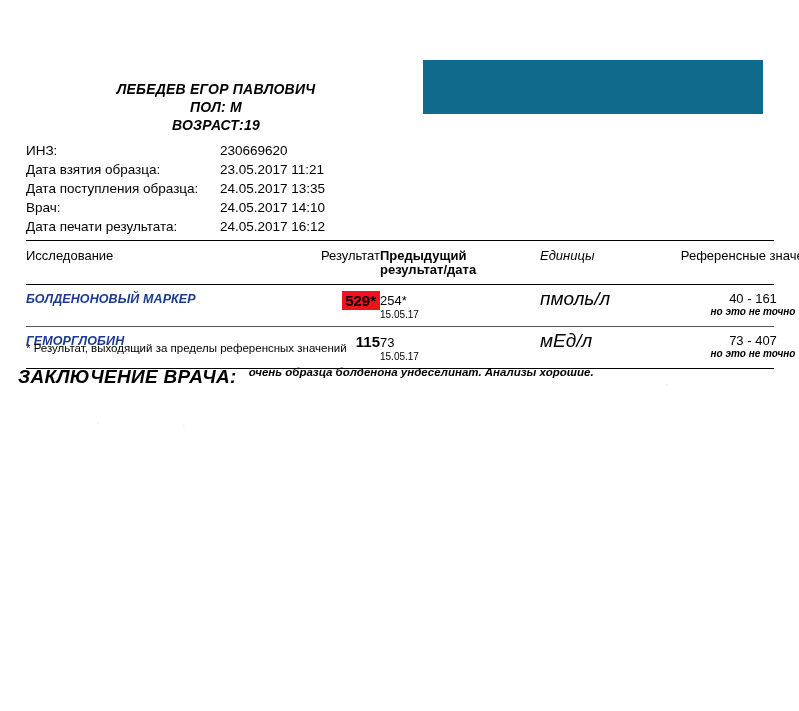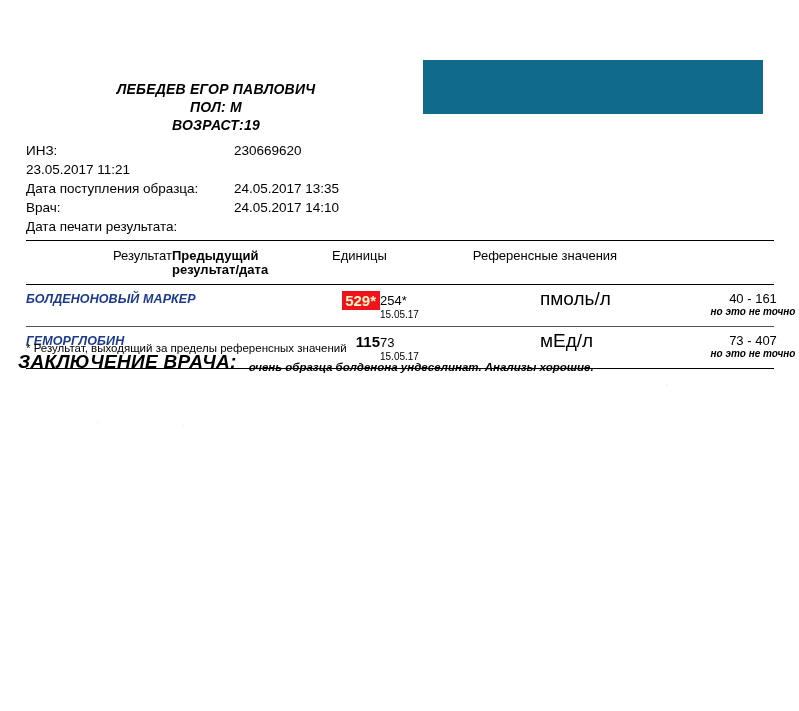--- a/index.html
+++ b/index.html
@@ -55,21 +55,20 @@
   .meta {
     position: absolute;
     left: 26px;
     top: 103px;
     width: 470px;
     font-size: 13.5px;
     line-height: 19px;
   }
   .meta-row {
     display: flex;
-    gap: 14px;
   }
   .meta-label {
     width: 194px;
     flex: 0 0 194px;
   }
   .meta-value {
     flex: 1 1 auto;
   }
 
   
@@ -87,21 +86,21 @@
   .rule.thin { height: 1px; background: #555; }
 
   .row {
     display: flex;
     align-items: flex-start;
     position: relative;
   }
   .col-study   { width: 208px; flex: 0 0 208px; }
   .col-result  { width: 146px; flex: 0 0 146px; text-align: right; }
   .col-prev    { width: 160px; flex: 0 0 160px; }
-  .col-units   { width: 118px; flex: 0 0 118px; }
+  .col-units   { width: 118px; flex: 0 0 118px; font-style: italic; }
   .col-ref     { width: 116px; flex: 0 0 116px; text-align: center; }
 
   .head-row {
     font-size: 13px;
     padding: 8px 0 7px 0;
     line-height: 14px;
   }
   .head-row .col-ref { text-align: center; width: 190px; flex: 0 0 190px; }
   .head-sub { display: block; font-weight: bold; }
 
@@ -118,21 +117,21 @@
     letter-spacing: 0.1px;
   }
   .result-val {
     font-weight: bold;
     font-size: 15px;
     line-height: 17px;
     display: inline-block;
   }
   .result-val.flagged {
     background: #f0131e;
-    color: #fef9c3;
+    color: #000000;
     padding: 1px 4px 1px 3px;
   }
   .prev-val {
     font-size: 13px;
     line-height: 15px;
   }
   .prev-date {
     font-size: 10px;
     line-height: 12px;
     display: block;
@@ -160,23 +159,23 @@
     position: absolute;
     left: 26px;
     top: 303px;
     font-size: 11.5px;
     line-height: 14px;
   }
 
   .conclusion {
     position: absolute;
     left: 18px;
-    top: 313px;
+    top: 328px;
     display: flex;
-    align-items: flex-end;
+    align-items: flex-start;
   }
   .conclusion-title {
     font-style: italic;
     font-weight: bold;
     font-size: 19px;
     letter-spacing: 0.3px;
     white-space: nowrap;
   }
   .conclusion-text {
     font-style: italic;
@@ -207,40 +206,43 @@
     <span class="patient-sex">ПОЛ: М</span>
     <span class="patient-age">ВОЗРАСТ:19</span>
   </div>
 
   <div class="meta">
     <div class="meta-row">
       <span class="meta-label">ИНЗ:</span>
       <span class="meta-value">230669620</span>
     </div>
     <div class="meta-row">
+      <span class="meta-label">Дата взятия образца:</span>
       <span class="meta-value">23.05.2017 11:21</span>
     </div>
     <div class="meta-row">
       <span class="meta-label">Дата поступления образца:</span>
       <span class="meta-value">24.05.2017 13:35</span>
     </div>
     <div class="meta-row">
       <span class="meta-label">Врач:</span>
       <span class="meta-value">24.05.2017 14:10</span>
     </div>
     <div class="meta-row">
       <span class="meta-label">Дата печати результата:</span>
+      <span class="meta-value">24.05.2017 16:12</span>
     </div>
   </div>
 
   <div class="results">
 
     <div class="rule"></div>
 
     <div class="row head-row">
+      <span class="col-study">Исследование</span>
       <span class="col-result">Результат</span>
       <span class="col-prev">
         <span class="head-sub">Предыдущий</span>
         <span class="head-sub">результат/дата</span>
       </span>
       <span class="col-units">Единицы</span>
       <span class="col-ref">Референсные значения</span>
     </div>
 
     <div class="rule"></div>

